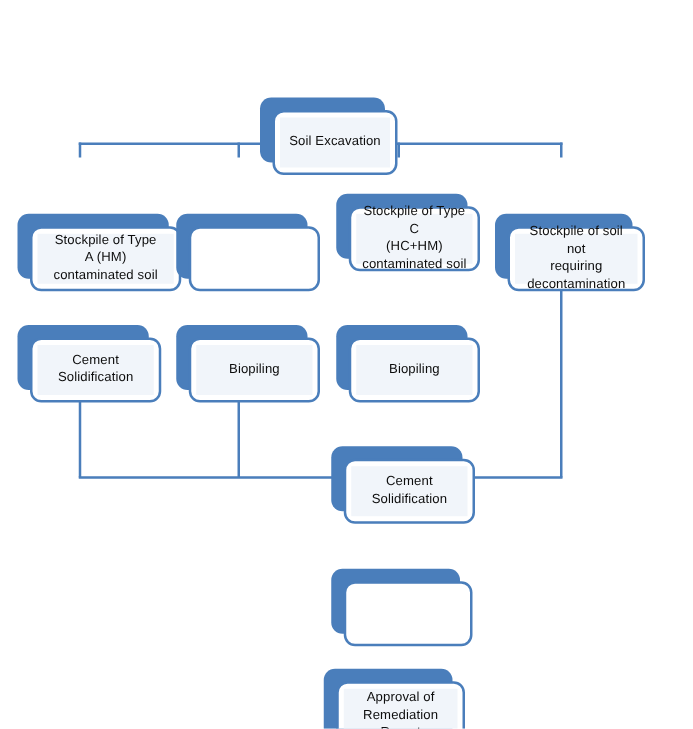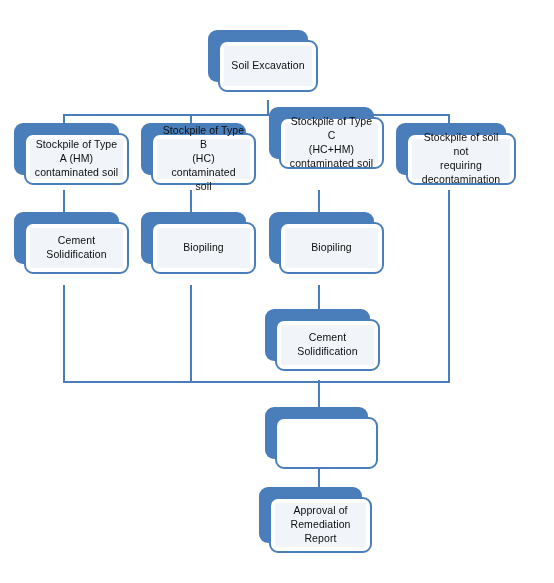--- a/index.html
+++ b/index.html
@@ -21,20 +21,21 @@
   .ln {
     position: absolute;
     background: #4A7EBB;
   }
   .ln.v { width: 2px; }
   .ln.h { height: 2px; }
 
   
   .node {
     position: absolute;
+    margin-top: 48px;
   }
   .node .shadow {
     position: absolute;
     left: 0;
     top: 0;
     width: 100%;
     height: 100%;
     background: #4A7EBB;
     border-radius: 9px;
   }
@@ -106,38 +107,33 @@
   <div class="ln v" style="left:318px; top:463px; height:24px;"></div>
 
   <div class="node" style="left:208px; top:30px; width:100px; height:52px;">
     <div class="shadow"></div>
     <div class="front"></div>
     <div class="txtwrap">
       <span class="label">Soil Excavation</span>
     </div>
   </div>
 
-  <div class="node" style="left:14px; top:123px; width:105px; height:52px;">
+  <div class="node" style="left:14px; top:123px; width:105px; height:52px;padding-left:16px;">
     <div class="shadow"></div>
     <div class="front"></div>
     <div class="txtwrap">
       <span class="label">Stockpile of Type
 A (HM)
 contaminated soil</span>
     </div>
   </div>
 
   <div class="node" style="left:141px; top:123px; width:105px; height:52px;">
     <div class="shadow"></div>
     <div class="front"></div>
-    <div class="txtwrap">
-      <span class="label">Stockpile of Type B
-(HC) contaminated
-soil</span>
-    </div>
   </div>
 
   <div class="node" style="left:269px; top:107px; width:105px; height:52px;">
     <div class="shadow"></div>
     <div class="front"></div>
     <div class="txtwrap">
       <span class="label">Stockpile of Type C
 (HC+HM)
 contaminated soil</span>
     </div>

